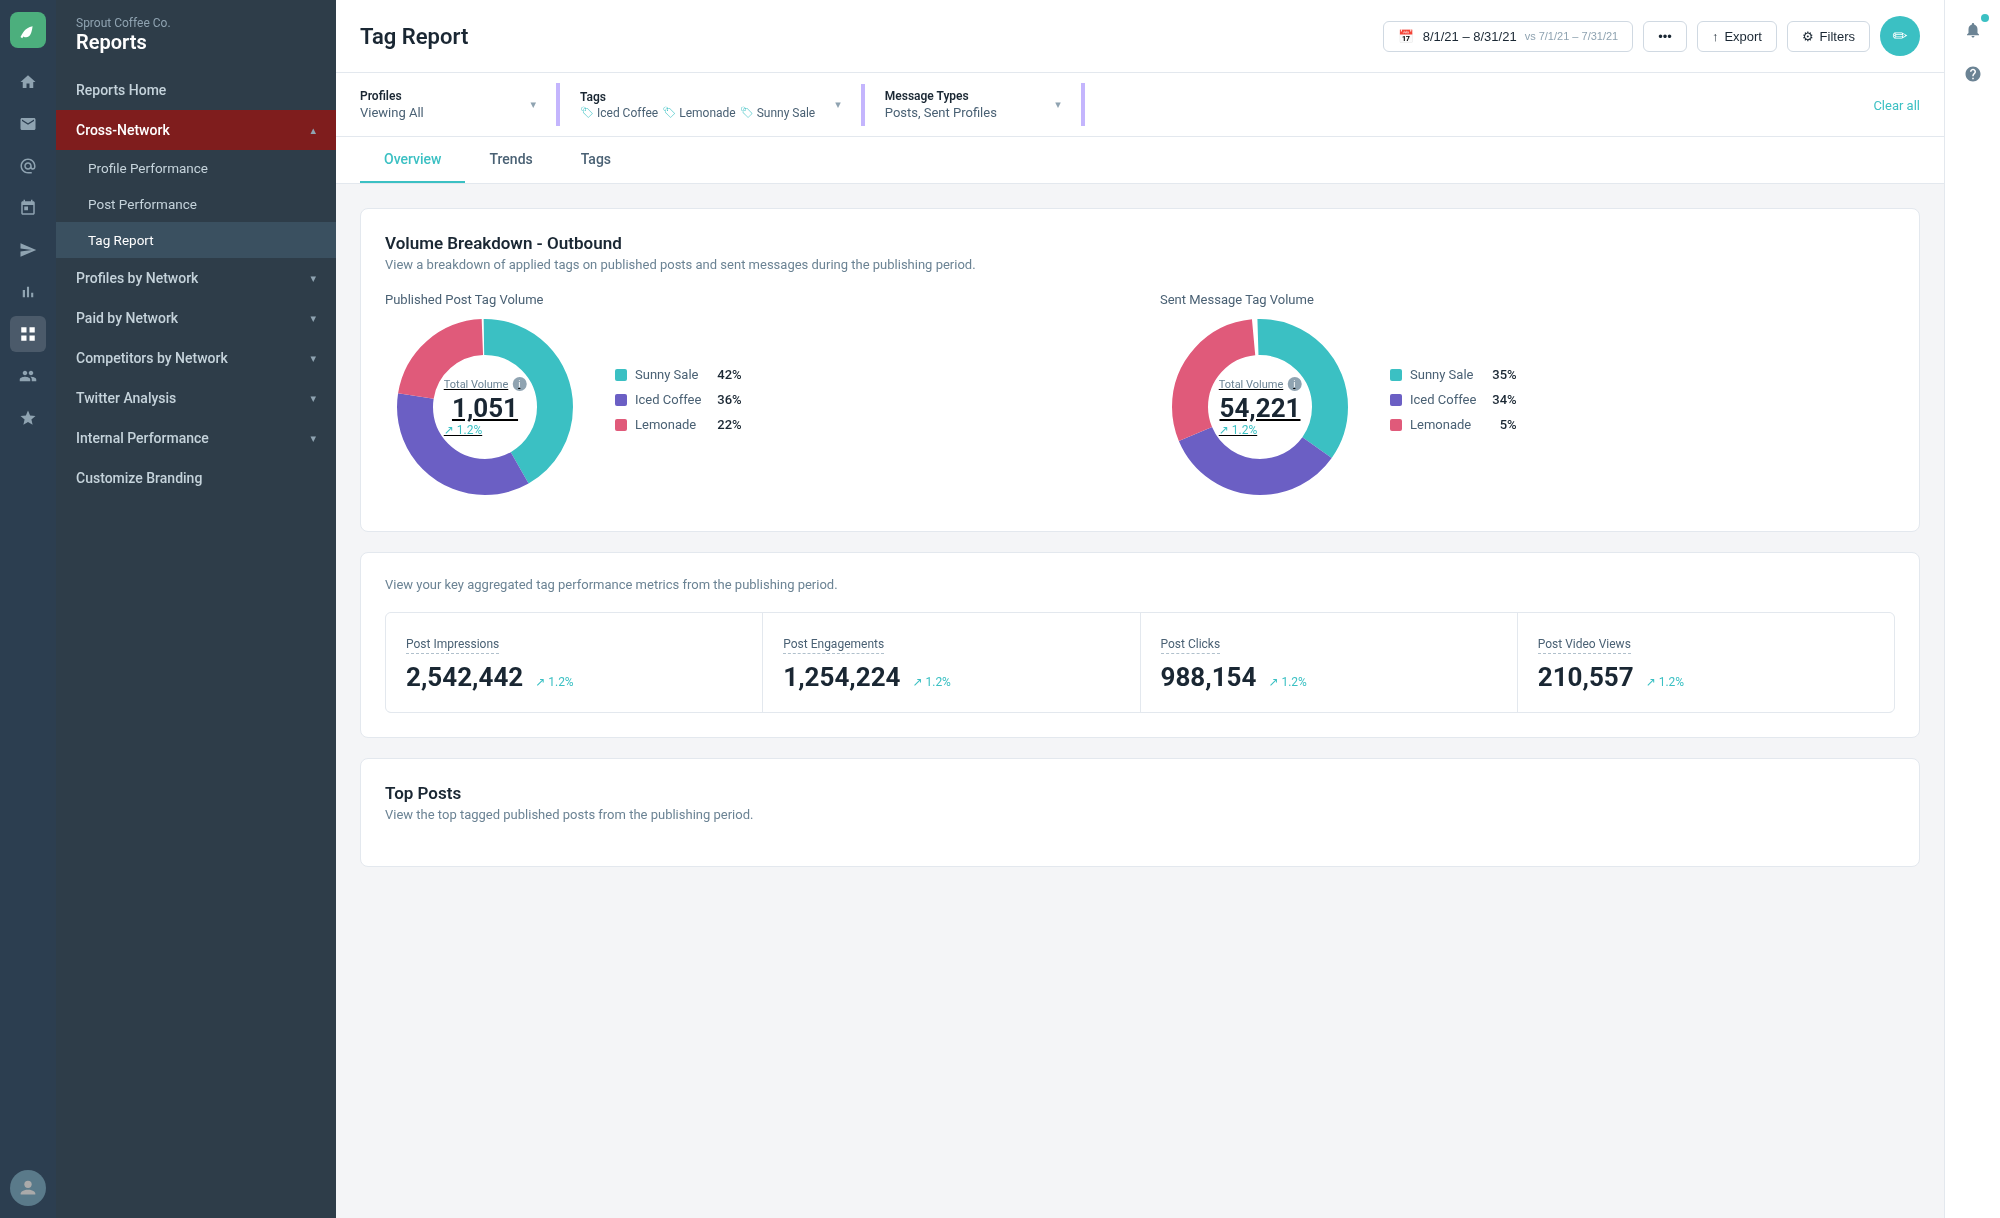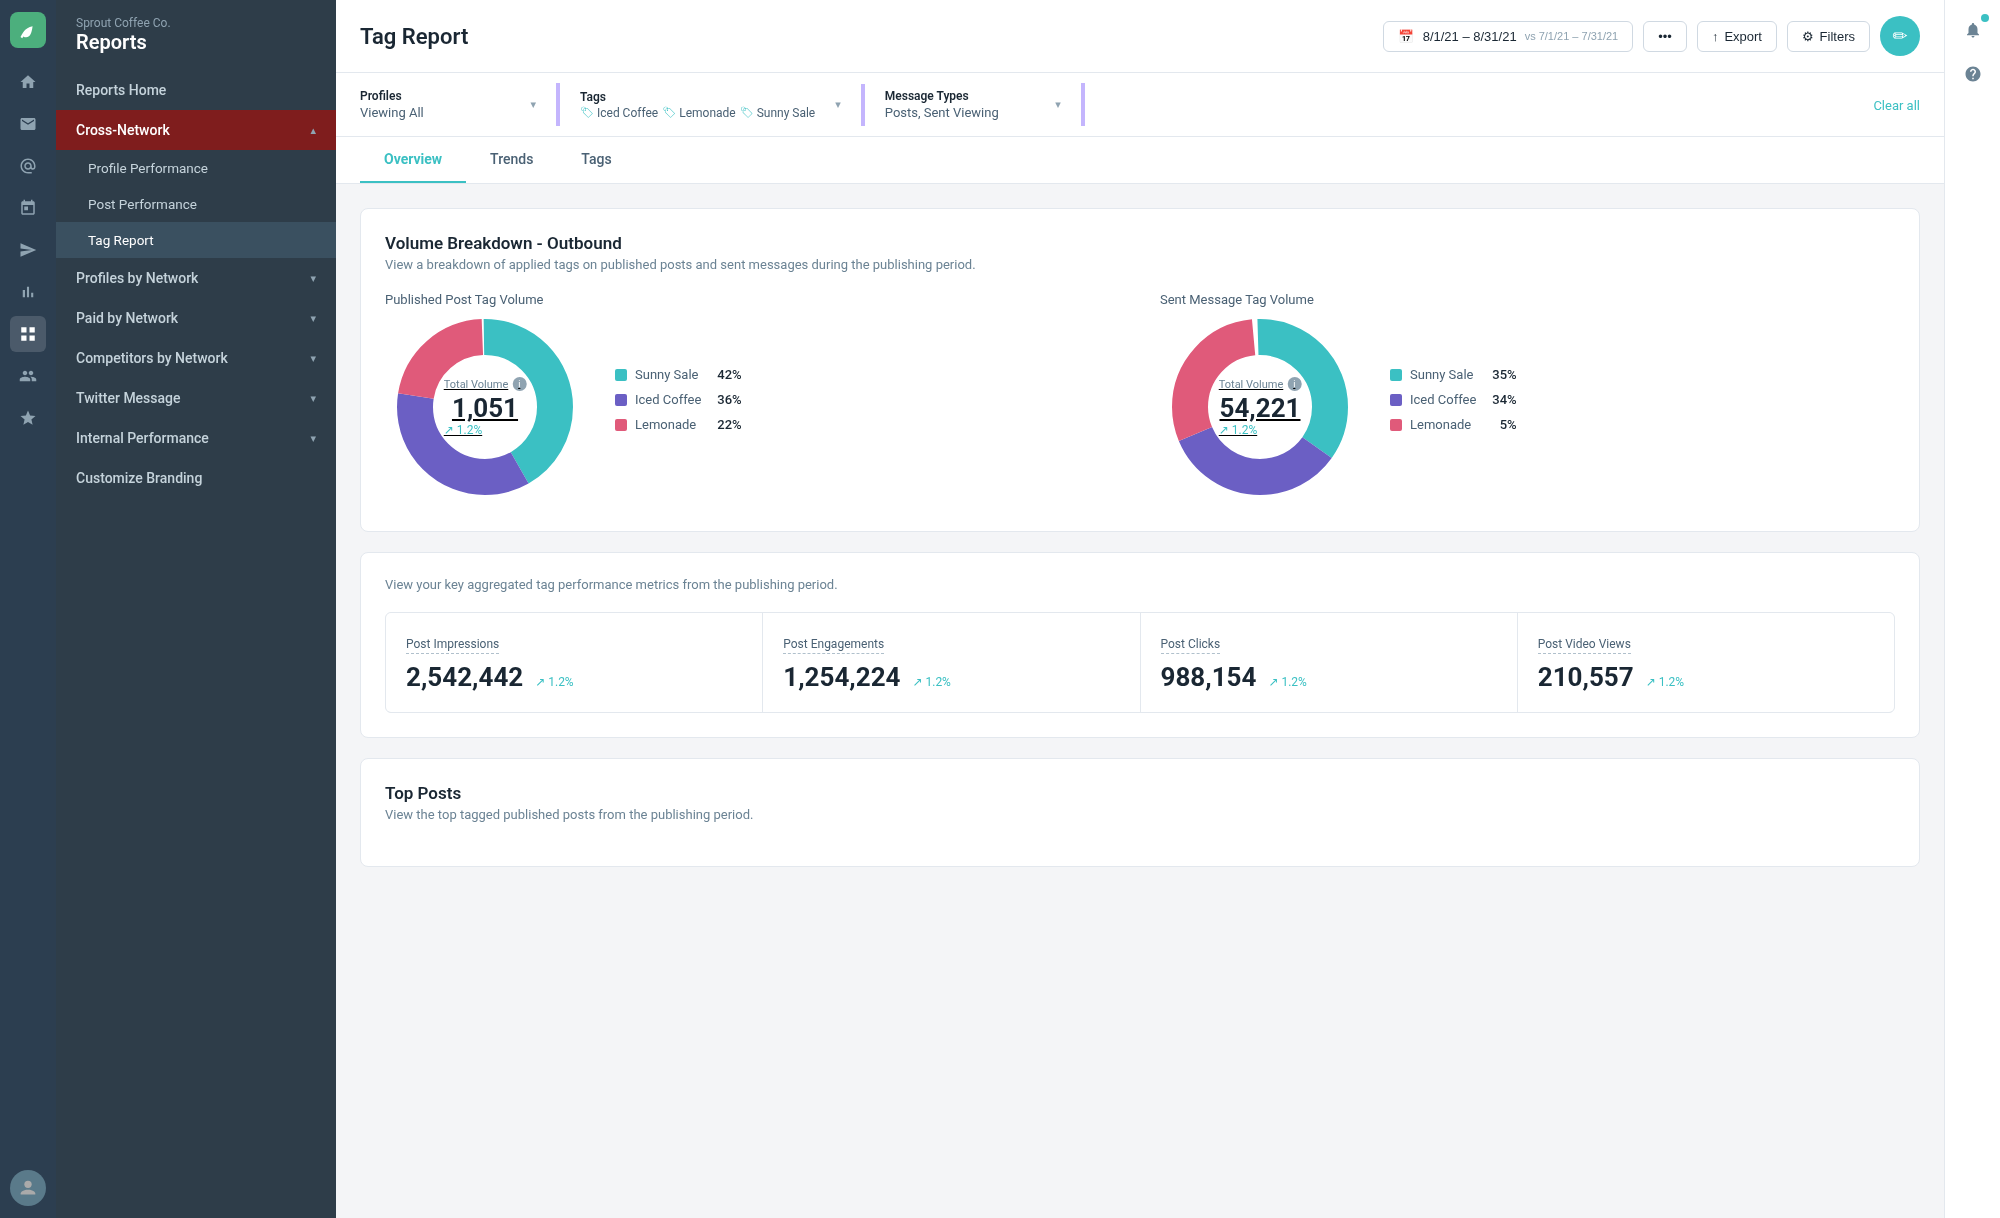--- a/index.html
+++ b/index.html
@@ -191,21 +191,21 @@
       flex-shrink: 0;
     }
     .tab {
       padding: 14px 24px;
       font-size: 14px;
       color: #4a6174;
       cursor: pointer;
       border-bottom: 2px solid transparent;
       font-weight: 500;
     }
-    .tab.active { color: #3bc0c3; border-bottom-color: #3bc0c3; font-weight: bold; }
+    .tab.active { color: #3bc0c3; border-bottom-color: #3bc0c3; }
 
     
     .content {
       flex: 1;
       overflow-y: auto;
       padding: 24px;
       background: #f4f5f7;
     }
 
     
@@ -382,21 +382,21 @@
     </div>
     <div class="nav-item">
       <span>Paid by Network</span>
       <span class="chevron">▾</span>
     </div>
     <div class="nav-item">
       <span>Competitors by Network</span>
       <span class="chevron">▾</span>
     </div>
     <div class="nav-item">
-      <span>Twitter Message</span>
+      <span>Twitter Analysis</span>
       <span class="chevron">▾</span>
     </div>
     <div class="nav-item">
       <span>Internal Performance</span>
       <span class="chevron">▾</span>
     </div>
     <div class="nav-item">
       <span>Customize Branding</span>
     </div>
   </div>
@@ -460,21 +460,21 @@
           </div>
         </div>
         <span class="filter-chevron">▾</span>
       </div>
     </div>
 
     <div class="filter-group">
       <div style="display:flex;align-items:center;justify-content:space-between;width:100%;gap:40px;">
         <div>
           <div class="filter-label">Message Types</div>
-          <div class="filter-value">Posts, Sent Viewing</div>
+          <div class="filter-value">Posts, Sent Profiles</div>
         </div>
         <span class="filter-chevron">▾</span>
       </div>
     </div>
 
     <div style="margin-left:auto;">
       <span class="clear-all">Clear all</span>
     </div>
   </div>
 

